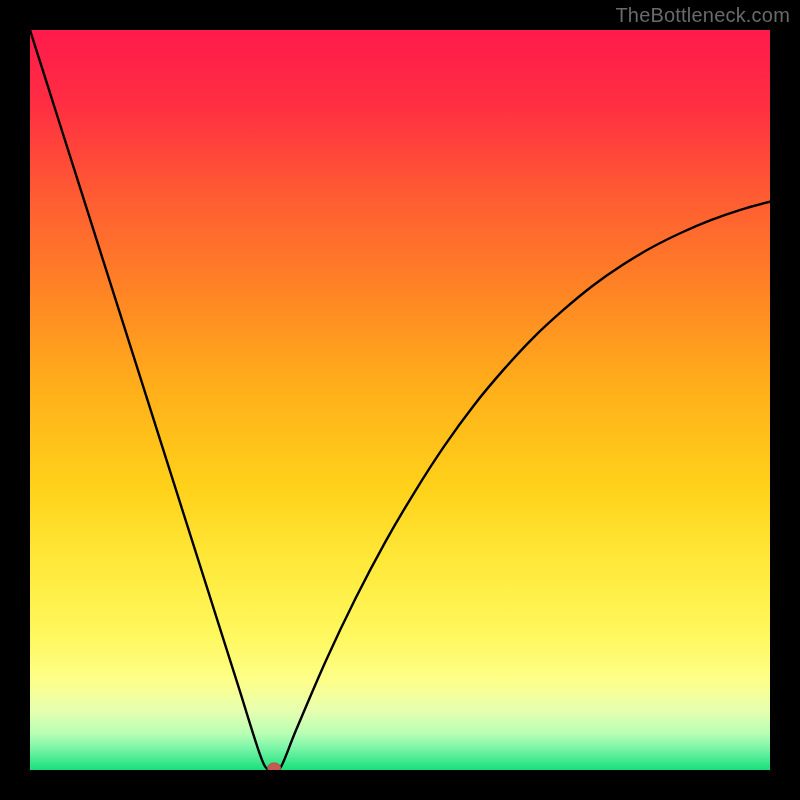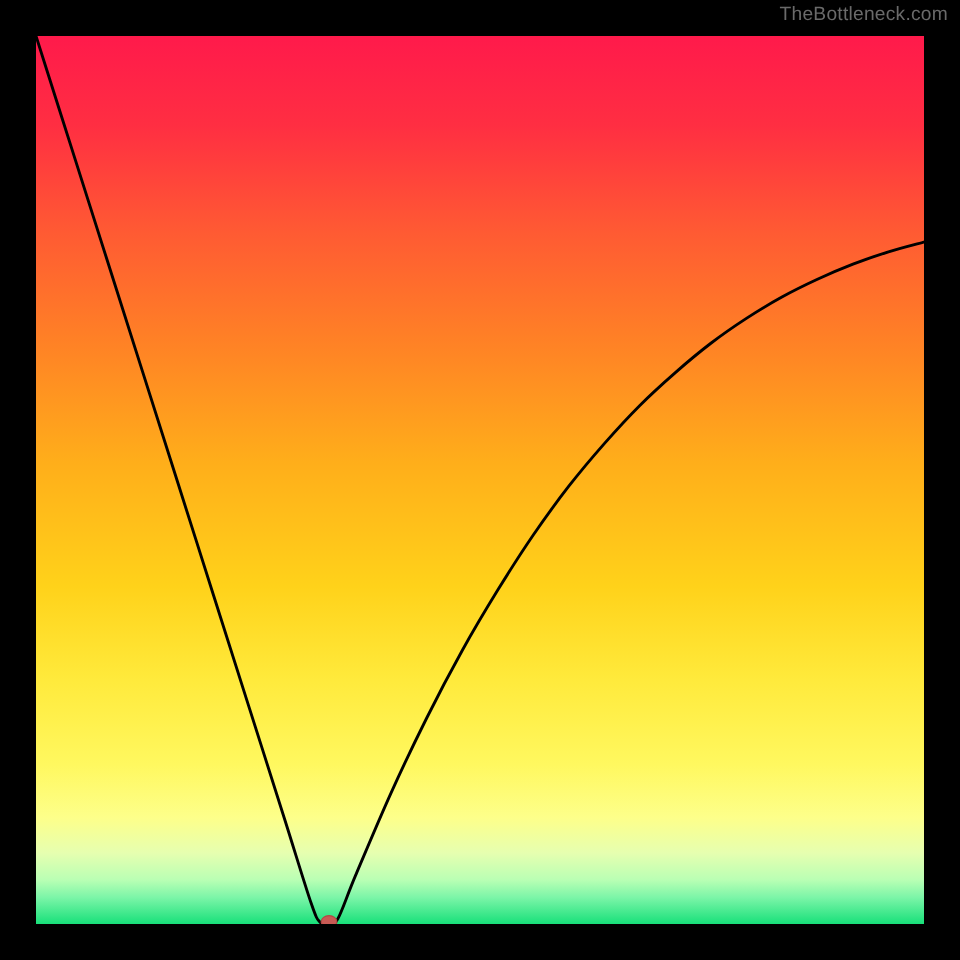--- a/index.html
+++ b/index.html
@@ -29,21 +29,21 @@
   }
   .gradient {
     position: absolute;
     inset: 0;
   }
   .watermark {
     position: absolute;
     top: 4px;
     right: 10px;
     color: #6a6a6a;
-    font-size: 16px;
+    font-size: 20px;
     font-weight: 500;
     letter-spacing: 0.2px;
   }
   svg.curve {
     position: absolute;
     inset: 0;
   }
 </style>
 </head>
 <body>

